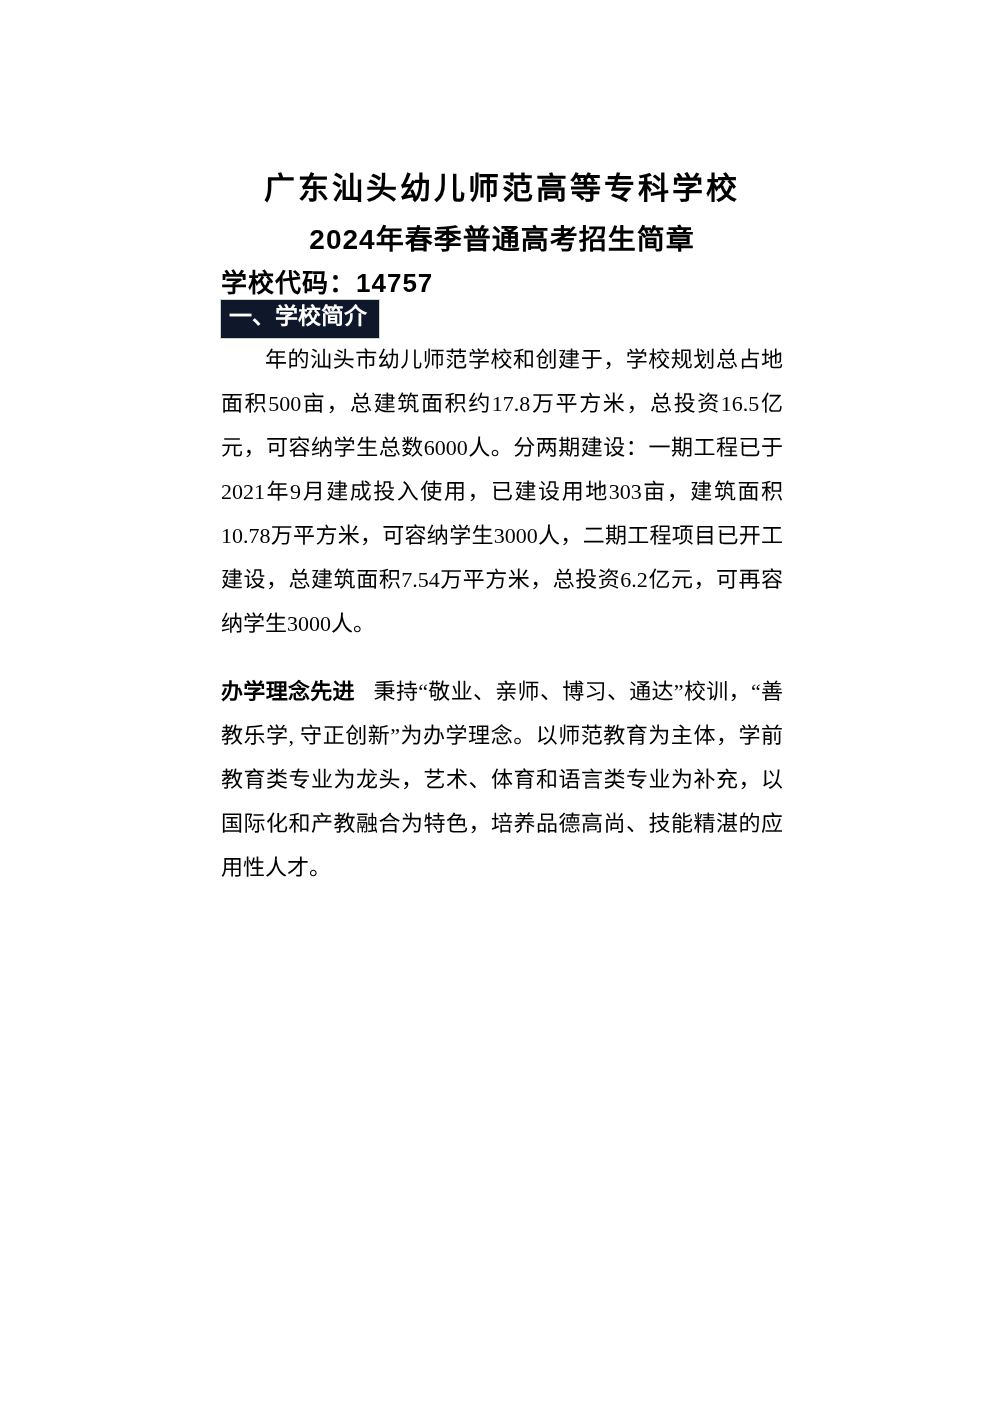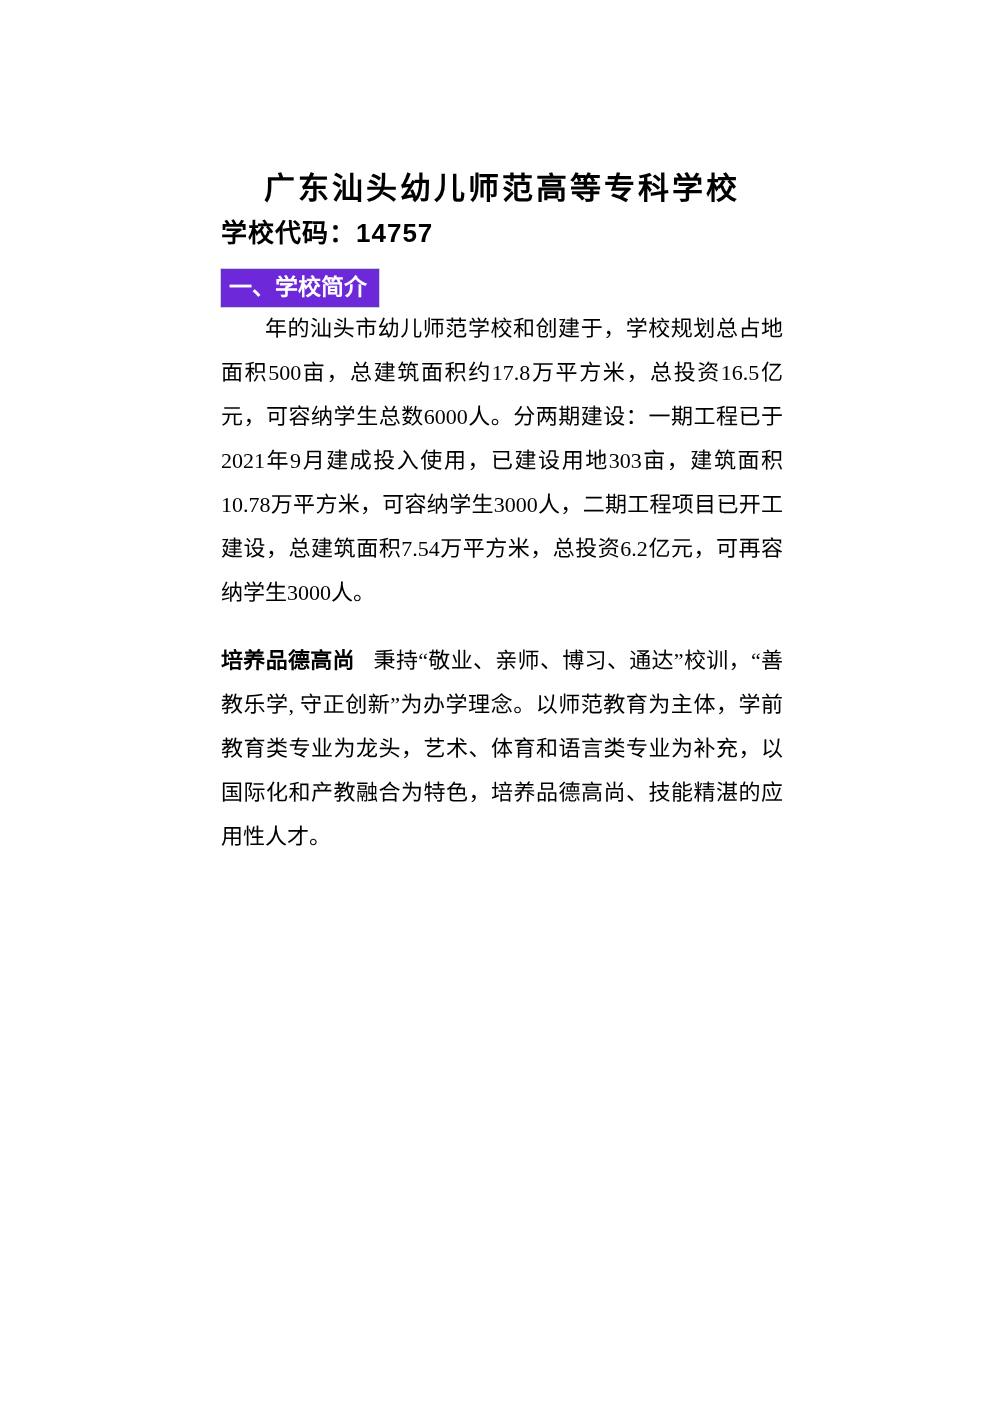--- a/index.html
+++ b/index.html
@@ -40,25 +40,25 @@
   .title-code {
     margin: 8px 0 0 0;
     font-family: "Liberation Sans", "DejaVu Sans", sans-serif;
     font-weight: 700;
     font-size: 26px;
     line-height: 34px;
     letter-spacing: 1px;
   }
   .section-heading {
     display: inline-block;
-    margin-top: 19px;
+    margin-top: 0;
     padding: 5px 12px 6px 8px;
-    background: #6d28d9;
+    background: #0f172a;
     color: #ffffff;
-    font-family: Liberation Serif, serif;
+    font-family: Liberation Mono, monospace;
     font-weight: 700;
     font-size: 23px;
     line-height: 27px;
     box-shadow: 0 0 0 1px #c8d8c8;
   }
   .para {
     margin: 0;
     font-size: 22px;
     line-height: 44px;
     text-align: justify;
@@ -77,31 +77,32 @@
   .mt-24 { margin-top: 24px; }
   .mt-20 { margin-top: 20px; }
 </style>
 </head>
 <body>
 
 <div class="page">
 
   <h1 class="title-main">广东汕头幼儿师范高等专科学校</h1>
 
+  <h2 class="title-sub">2024年春季普通高考招生简章</h2>
 
   <h3 class="title-code">学校代码：14757</h3>
 
   <div>
     <span class="section-heading">一、学校简介</span>
   </div>
 
 
   <p class="para indent mt-0">
     <span>年的汕头市幼儿师范学校和创建于，学校规划总占地面积500亩，总建筑面积约17.8万平方米，总投资16.5亿元，可容纳学生总数6000人。分两期建设：一期工程已于2021年9月建成投入使用，已建设用地303亩，建筑面积10.78万平方米，可容纳学生3000人，二期工程项目已开工建设，总建筑面积7.54万平方米，总投资6.2亿元，可再容纳学生3000人。</span>
   </p>
 
 
   <p class="para mt-24">
-    <span class="lead">培养品德高尚</span><span>秉持“敬业、亲师、博习、通达”校训，“善教乐学, 守正创新”为办学理念。以师范教育为主体，学前教育类专业为龙头，艺术、体育和语言类专业为补充，以国际化和产教融合为特色，培养品德高尚、技能精湛的应用性人才。</span>
+    <span class="lead">办学理念先进</span><span>秉持“敬业、亲师、博习、通达”校训，“善教乐学, 守正创新”为办学理念。以师范教育为主体，学前教育类专业为龙头，艺术、体育和语言类专业为补充，以国际化和产教融合为特色，培养品德高尚、技能精湛的应用性人才。</span>
   </p>
 
 
 </div>
 
 </body></html>

